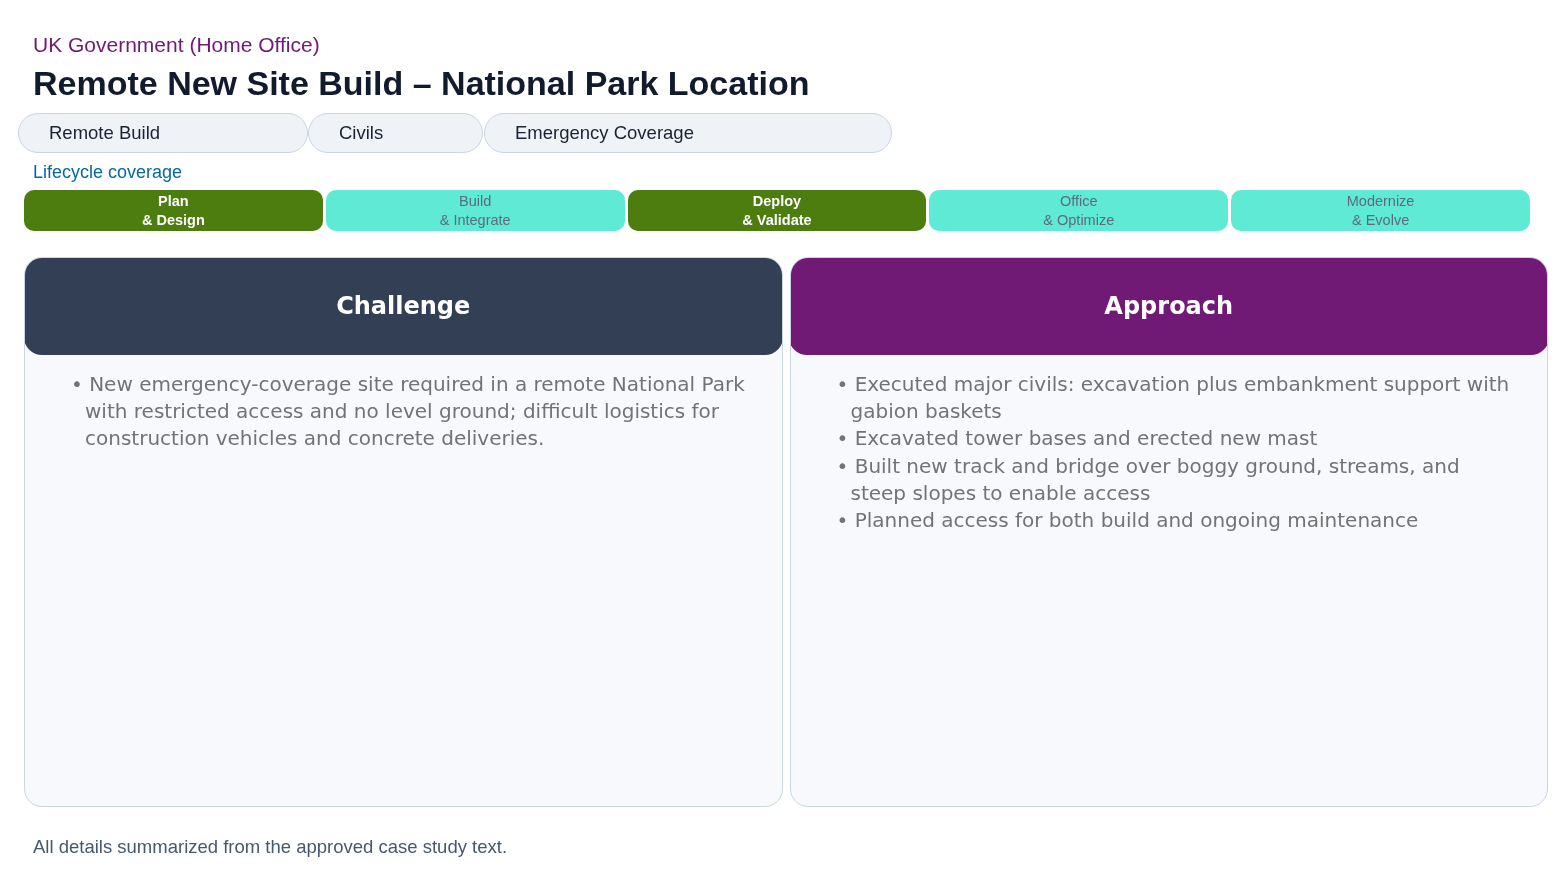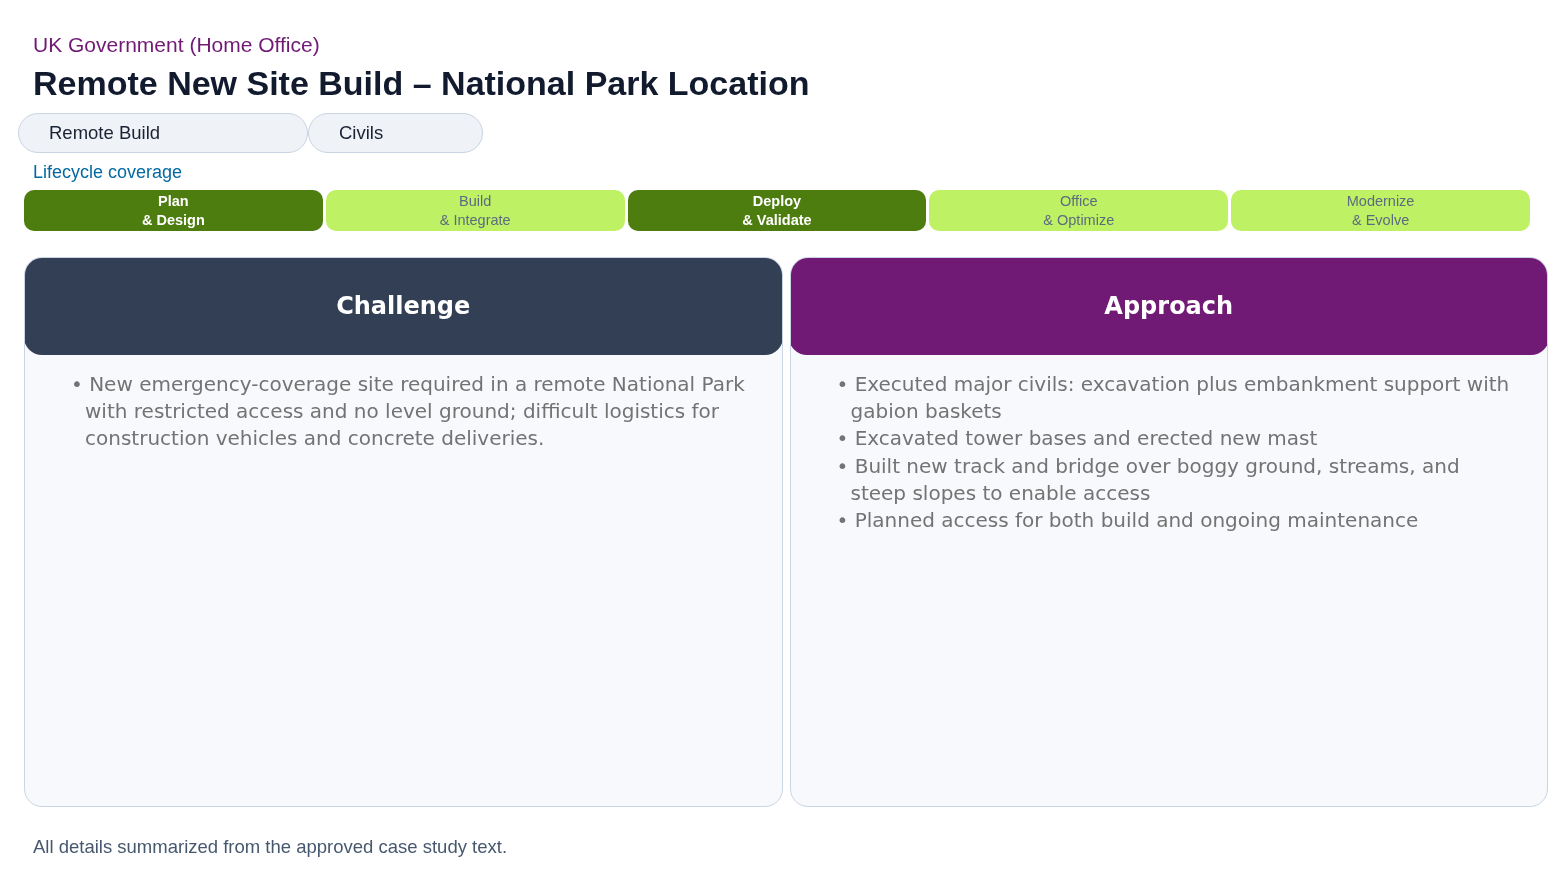--- a/index.html
+++ b/index.html
@@ -51,21 +51,21 @@
     line-height:22px;
   }
   .lifecycle-bar {
     margin:7px 0 0 24px;
     width:1506px; height:41px;
     display:flex; gap:3px;
   }
   .stage {
     flex:1;
     border-radius:10px;
-    background:#bef264;
+    background:#5eead4;
     color:#5d6b80;
     display:flex; flex-direction:column;
     align-items:center; justify-content:center;
     font-size:14.5px; line-height:1.25;
     text-align:center;
   }
   .stage.active {
     background:#4d7c0f;
     color:#ffffff;
     font-weight:bold;
@@ -125,20 +125,23 @@
   <div class="kicker">UK Government (Home Office)</div>
   <h1 class="title">Remote New Site Build – National Park Location</h1>
 
   <div class="tags">
     <div class="pill pill-0">
       <span>Remote Build</span>
     </div>
     <div class="pill pill-1">
       <span>Civils</span>
     </div>
+    <div class="pill pill-2">
+      <span>Emergency Coverage</span>
+    </div>
   </div>
 
   <div class="lifecycle-label">Lifecycle coverage</div>
 
   <div class="lifecycle-bar">
     <div class="stage active">
       <span>Plan</span>
       <span>&amp; Design</span>
     </div>
     <div class="stage">

